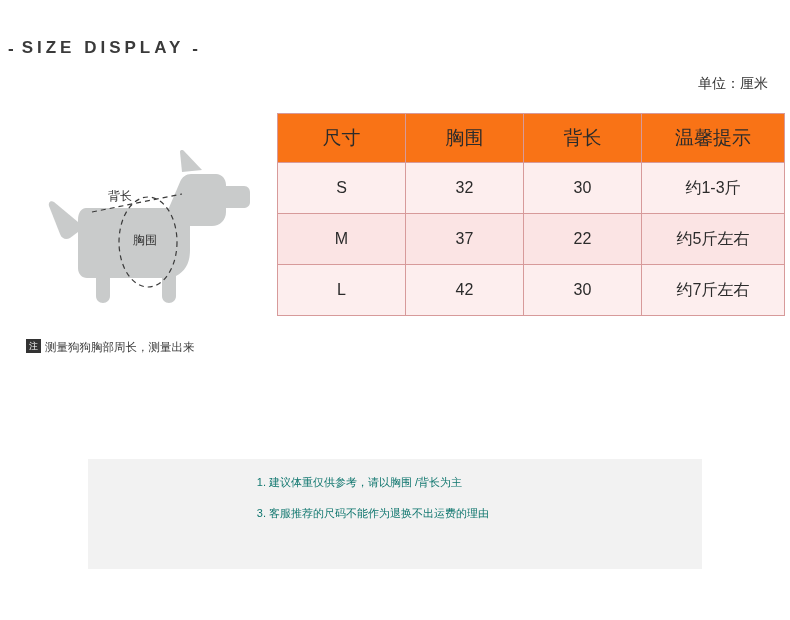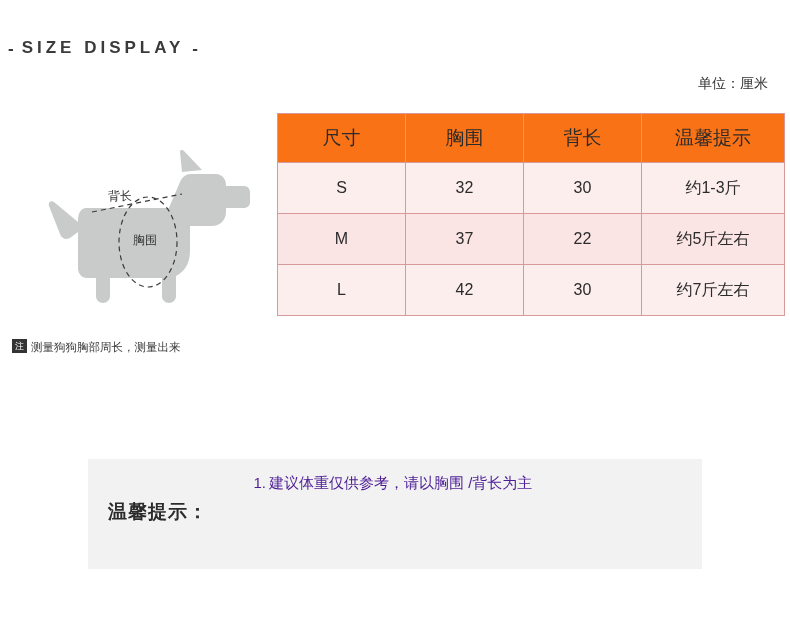--- a/index.html
+++ b/index.html
@@ -100,21 +100,21 @@
   .lbl-backlen { left: 78px; top: 38px; }
   .lbl-chest  {
     left: 103px;
     top: 82px;
     font-size: 12px;
   }
 
   
   .note-block {
     position: absolute;
-    left: 12px;
+    left: 26px;
     top: 338px;
     width: 250px;
     font-size: 11.5px;
     line-height: 1.65;
     color: #3a3a3a;
   }
   .note-badge {
     display: inline-block;
     background: #333;
     color: #fff;
@@ -147,23 +147,23 @@
   .tips-list {
     position: absolute;
     left: 160px;
     top: 8px;
     width: 440px;
     margin: 0;
     padding: 0;
     list-style: none;
   }
   .tips-list li {
-    font-size: 15px;
+    font-size: 11px;
     line-height: 31px;
-    color: #4c1d95;
+    color: #0f766e;
     white-space: nowrap;
   }
   .tips-num {
     display: inline-block;
     width: 18px;
     text-align: right;
     margin-right: 3px;
   }
 </style>
 </head>
@@ -226,19 +226,21 @@
     <tr>
       <td>L</td>
       <td>42</td>
       <td>30</td>
       <td>约7斤左右</td>
     </tr>
   </tbody>
 </table>
 
 <div class="tips-panel">
-  <div class="tips-title">温馨提示：</div>
   <ul class="tips-list">
     <li>
       <span class="tips-num">1.</span><span>建议体重仅供参考，请以胸围 /背长为主</span>
     </li>
+    <li>
+      <span class="tips-num">3.</span><span>客服推荐的尺码不能作为退换不出运费的理由</span>
+    </li>
   </ul>
 </div>
 
 </body></html>

